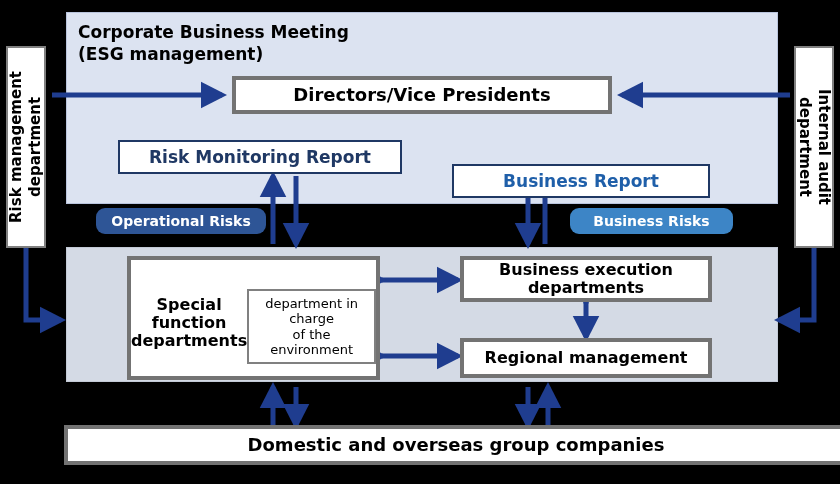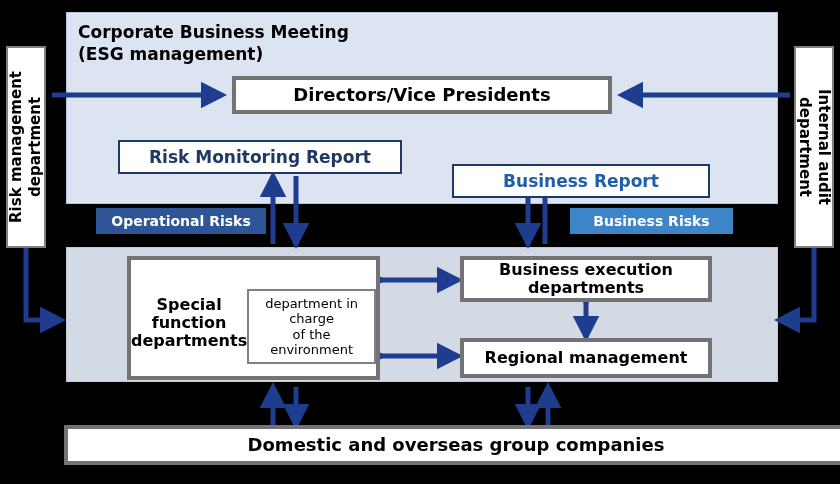--- a/index.html
+++ b/index.html
@@ -99,20 +99,21 @@
   
   .tag {
     position: absolute;
     box-sizing: border-box;
     display: flex;
     align-items: center;
     justify-content: center;
     color: #ffffff;
     font-weight: bold;
     font-size: 14px;
+    border-radius: 9px;
   }
   
   #special-func-box {
     flex-direction: row;
     justify-content: flex-start;
     padding-top: 10px;
   }
   #special-func-title {
     font-size: 16px;
     font-weight: bold;

